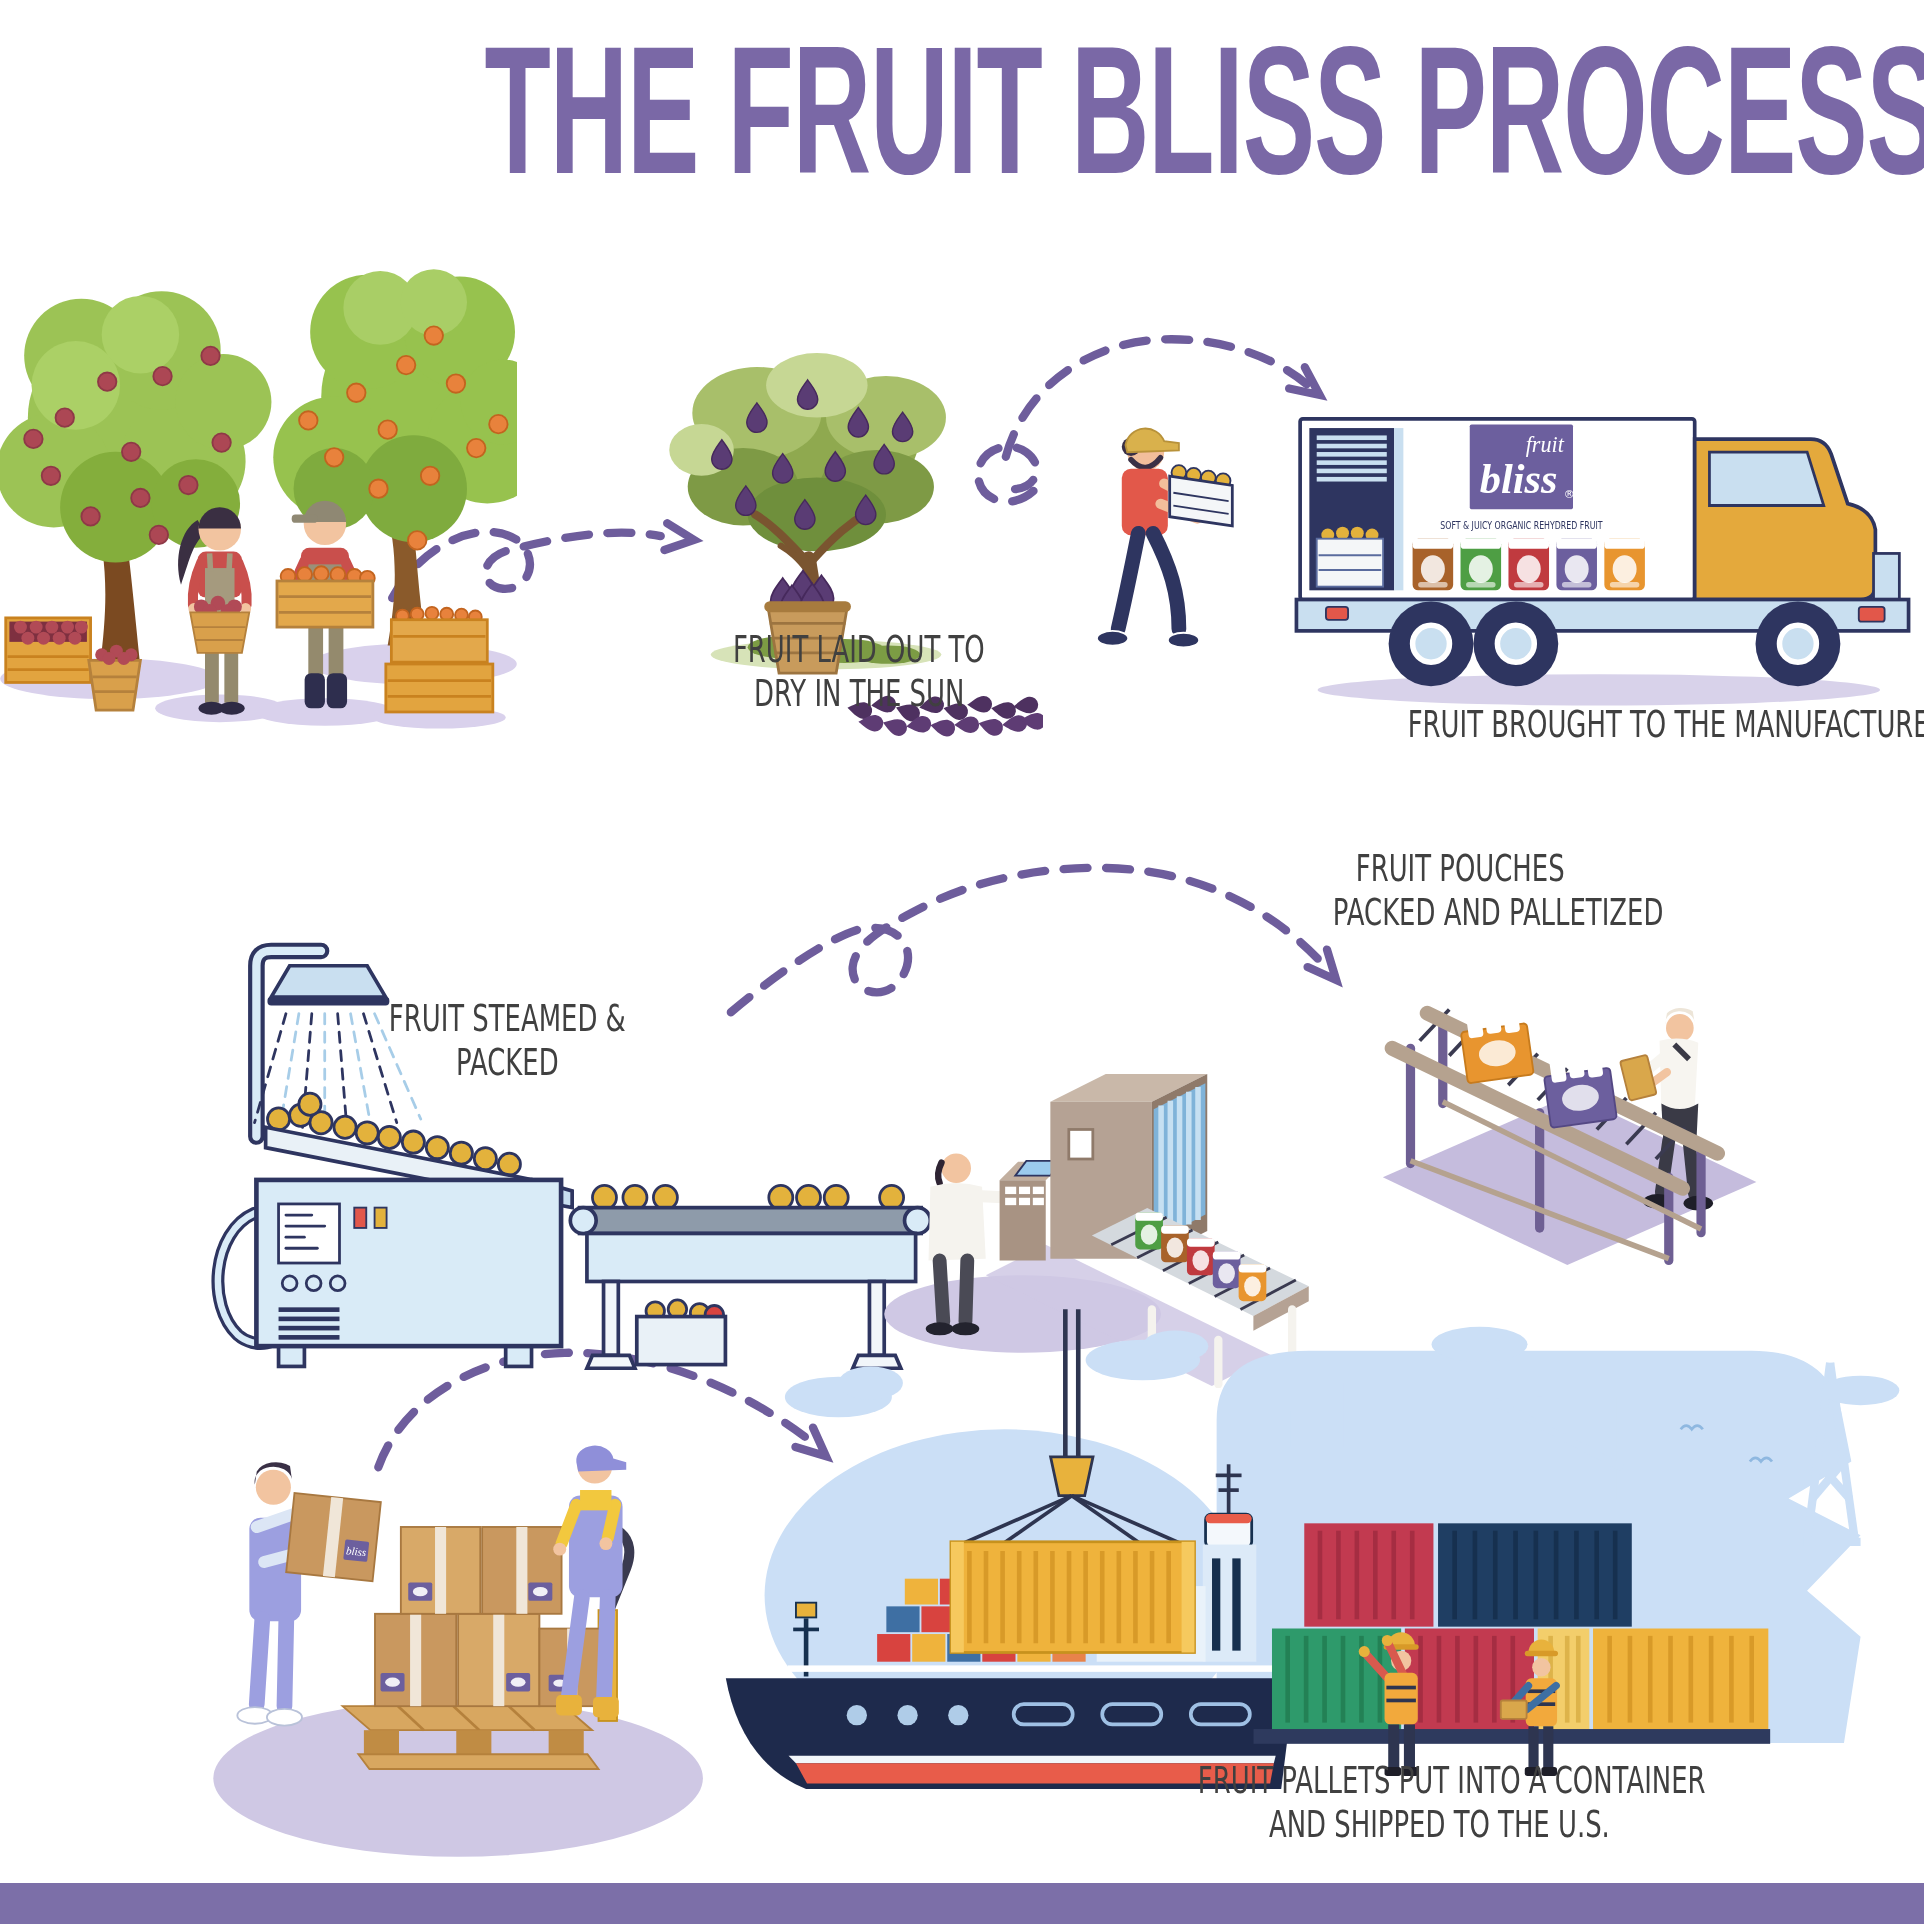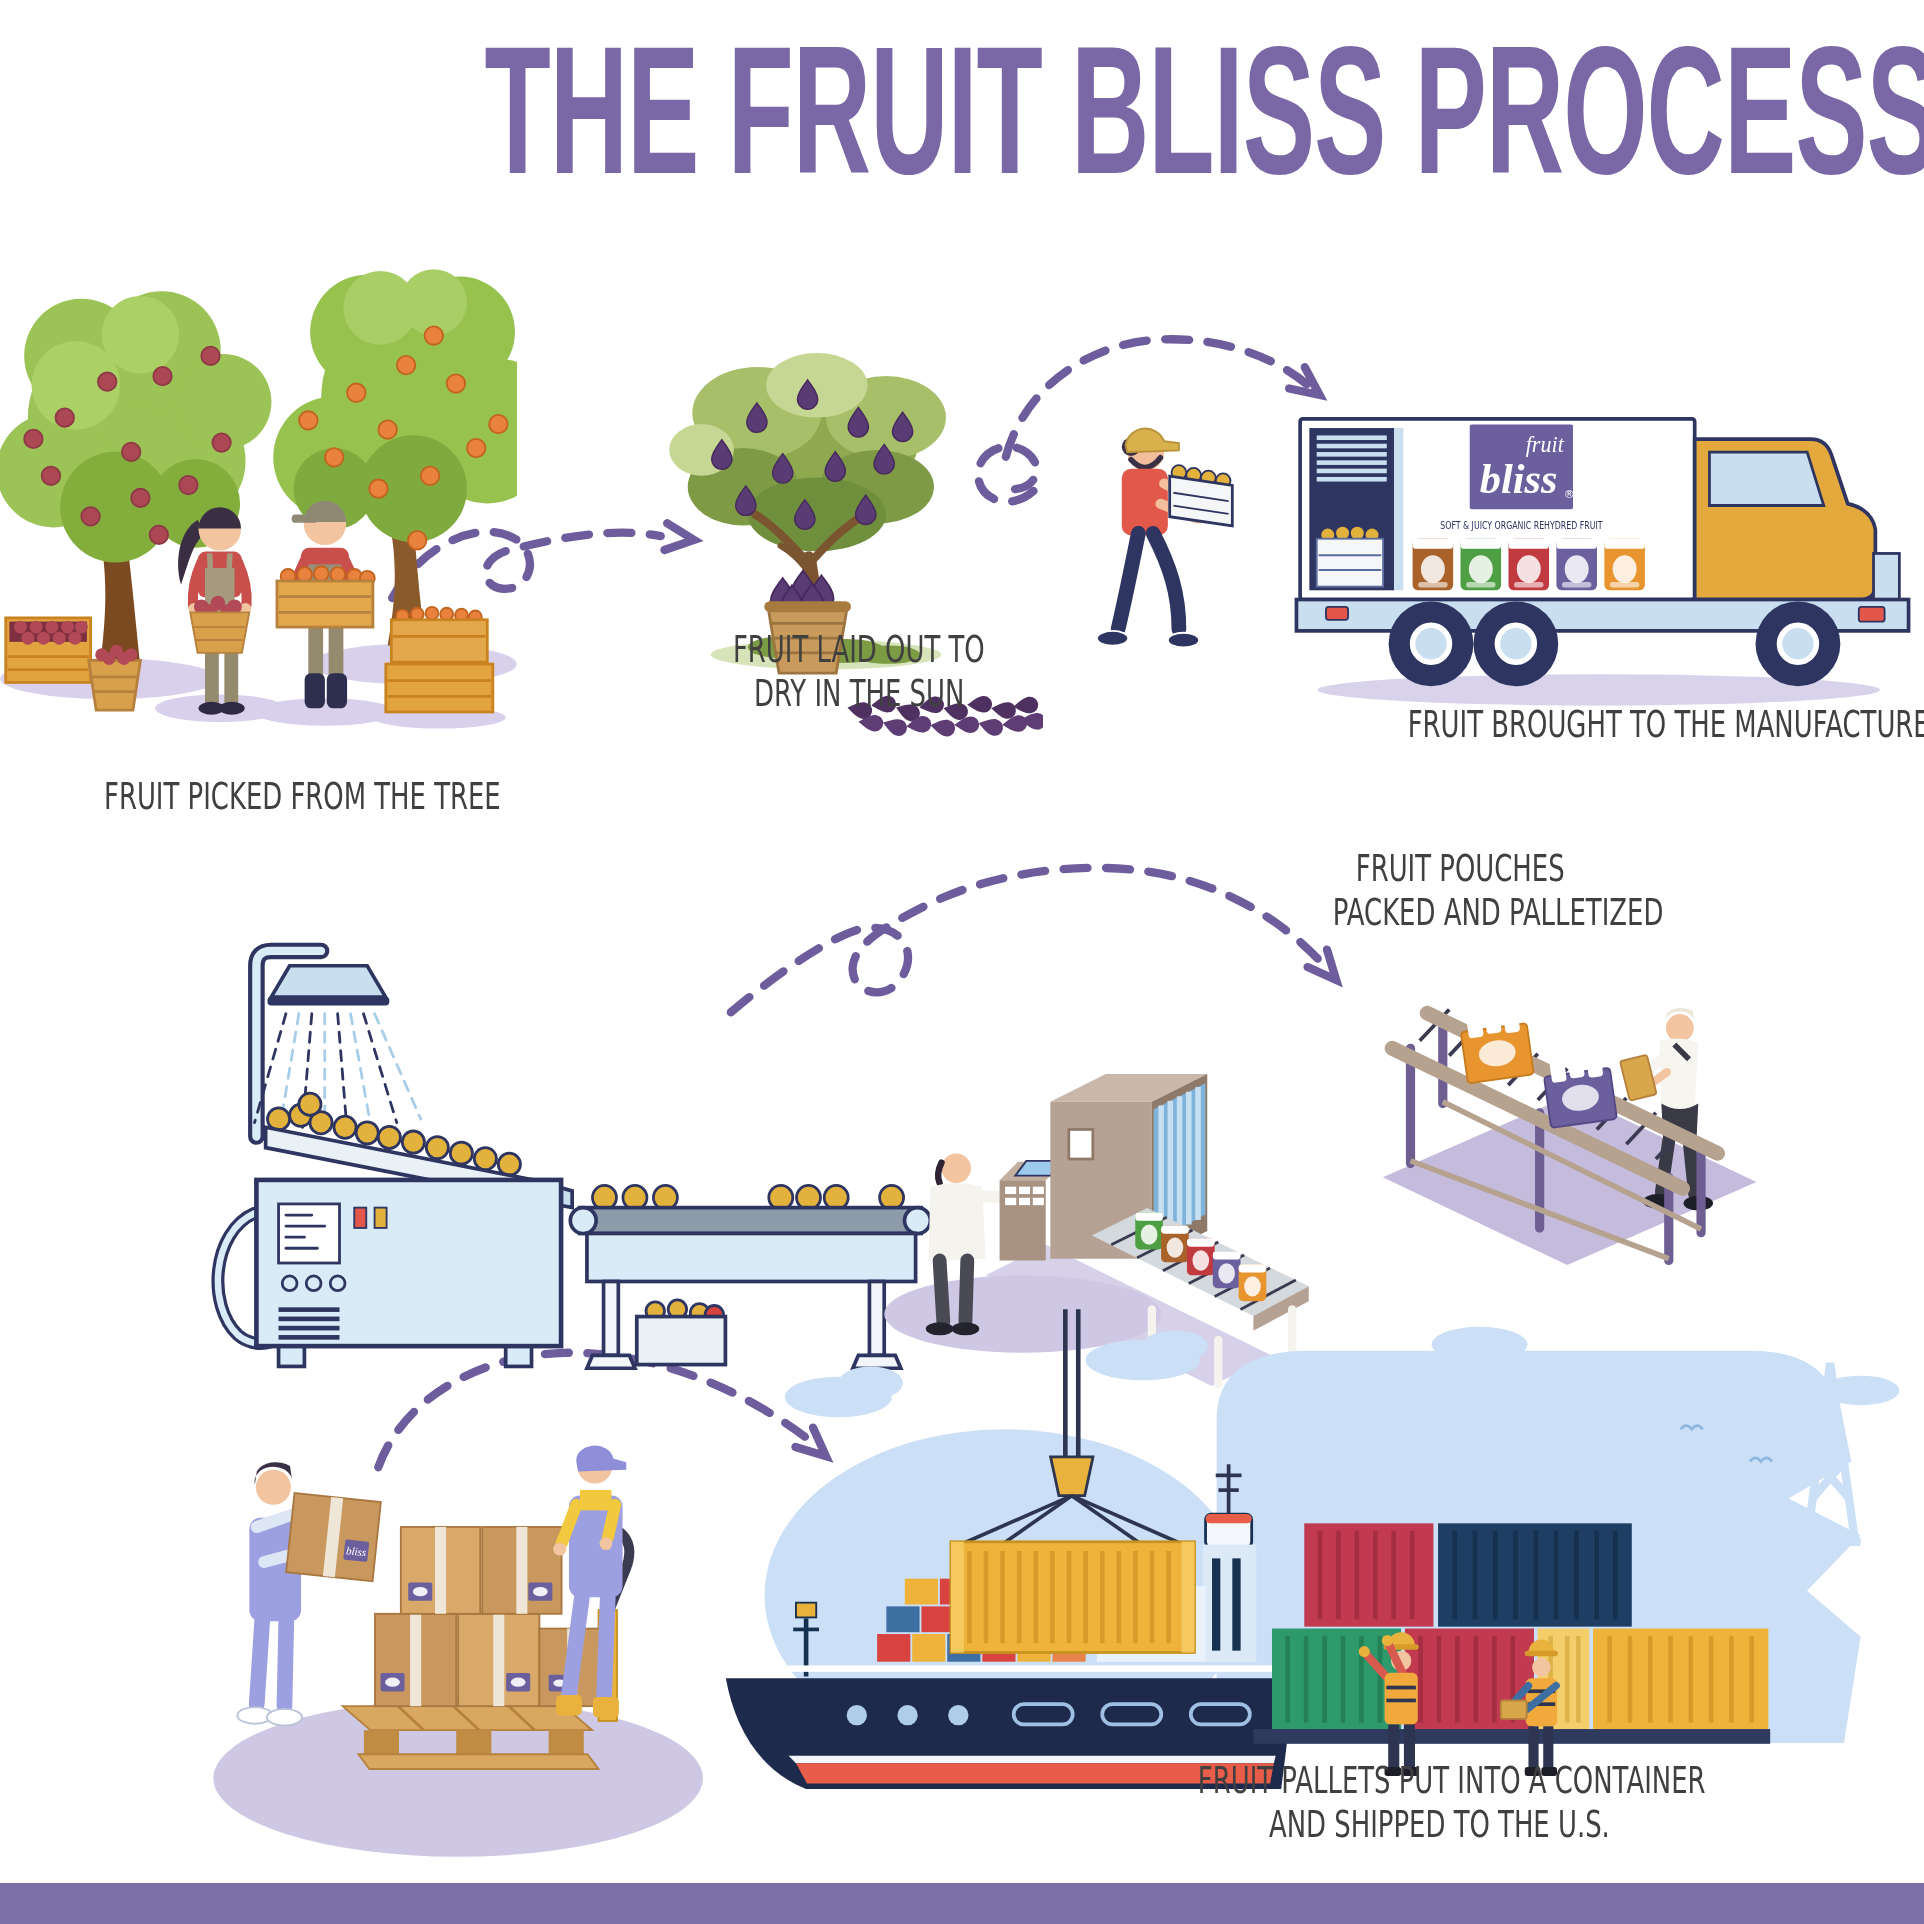--- a/index.html
+++ b/index.html
@@ -1005,29 +1005,30 @@
       <path d="M898,408 L880,428" stroke="#3E6FA3" stroke-width="8" stroke-linecap="round"></path>
       <path d="M928,408 L896,434" stroke="#3E6FA3" stroke-width="8" stroke-linecap="round"></path>
       <rect x="868" y="424" width="28" height="20" rx="2" fill="#D9A74B" stroke="#B5813C" stroke-width="2"></rect>
       <rect x="898" y="452" width="11" height="46" fill="#2E3550"></rect>
         <rect x="914" y="452" width="11" height="46" fill="#2E3550"></rect>
       <rect x="894" y="496" width="17" height="10" rx="3" fill="#1E1E28"></rect>
         <rect x="912" y="496" width="17" height="10" rx="3" fill="#1E1E28"></rect>
     </g>
   </svg>
 
-  <div class="abs cap" style="left:18.5px;top:775px;width:517px">
-    <span>FRUIT PICKED FROM THE TREE</span>
-  </div>
   <div class="abs cap" style="left:665px;top:628px;width:388px">
     <span>FRUIT LAID OUT TO</span><br>
     <span>DRY IN THE SUN</span>
   </div>
   <div class="abs cap" style="left:1292px;top:703px;width:617px">
     <span>FRUIT BROUGHT TO THE MANUFACTURER</span>
+  </div>
+  <div class="abs cap" style="left:332px;top:997px;width:351px">
+    <span>FRUIT STEAMED &amp;</span><br>
+    <span>PACKED</span>
   </div>
   <div class="abs cap" style="left:1262px;top:847px;width:397px">
     <span>FRUIT POUCHES</span><br>
     <span>PACKED AND PALLETIZED</span>
   </div>
   <div class="abs cap" style="left:1089px;top:1759px;width:701px">
     <span>FRUIT PALLETS PUT INTO A CONTAINER</span><br>
     <span>AND SHIPPED TO THE U.S.</span>
   </div>
 

